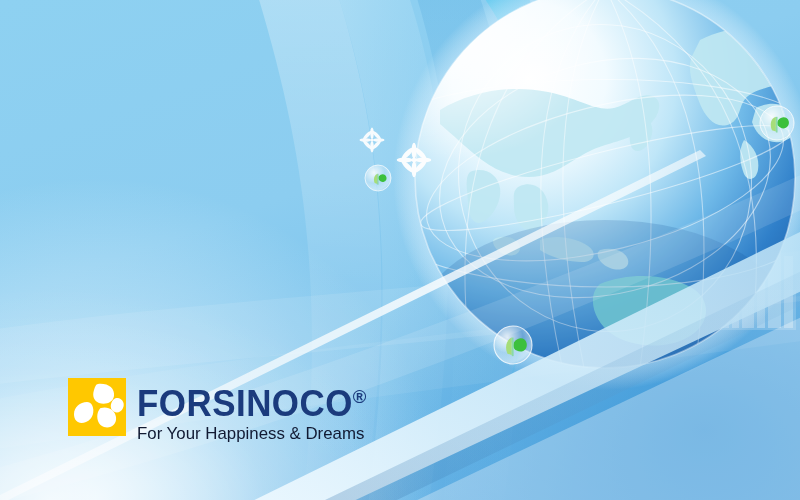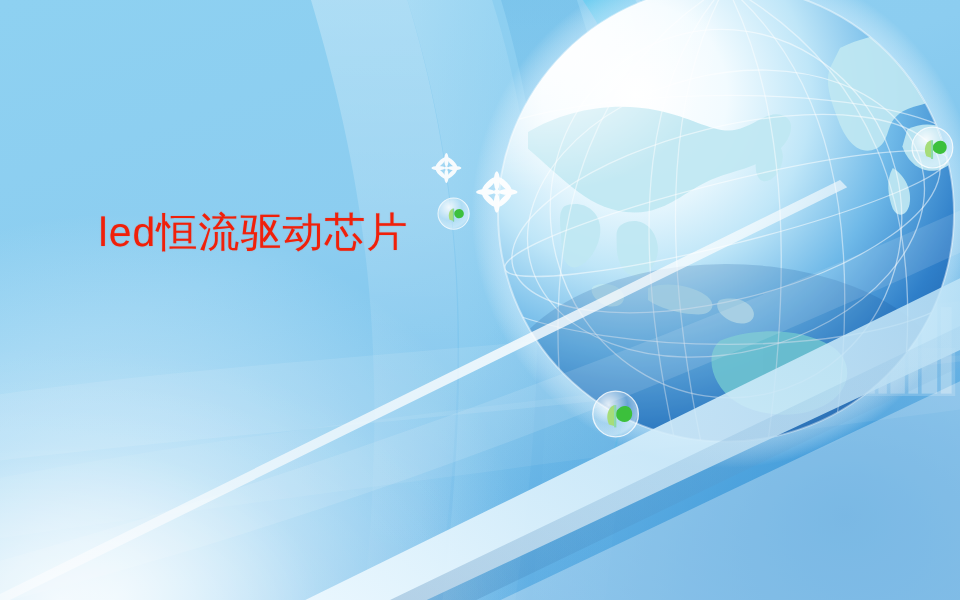--- a/index.html
+++ b/index.html
@@ -329,17 +329,31 @@
       <circle r="17" fill="url(#bub)" stroke="#ffffff" stroke-opacity="0.8" stroke-width="1"></circle>
       <g transform="scale(0.56)">
         <path d="M-9,13 C-14,2 -10,-9 -2,-11 L-2,15 Z" fill="#a6dd7a"></path>
         <path d="M2,-5 C9,-13 19,-11 21,-3 C23,6 14,13 6,8 C0,5 -1,0 2,-5 Z" fill="#3cc03c"></path>
         <rect x="-2" y="-11" width="3" height="28" fill="#8ad9a8"></rect>
       </g>
     </g>
   </svg>
 
   <div id="title-block">
-    <div class="title-line" id="title-line-1">led恒流驱动芯片</div>
   </div>
 
+  <div id="logo-block">
+    <svg id="logo-mark" viewBox="0 0 58 58">
+      <rect x="0" y="0" width="58" height="58" fill="#ffc800"></rect>
+      <g fill="#ffffff">
+        <path d="M30,6 C40,5 47,10 46,18 C45,25 37,27 31,25 C26,23 24,18 26,12 C27,9 28,6 30,6 Z"></path>
+        <path d="M24,27 C27,33 25,41 18,44 C11,47 6,43 6,36 C6,29 12,24 19,24 C21,24 23,25 24,27 Z"></path>
+        <path d="M33,30 C40,28 47,32 48,39 C49,46 43,51 36,49 C30,47 28,40 30,34 C31,32 32,30 33,30 Z"></path>
+        <path d="M50,20 C55,21 57,26 55,30 C53,35 47,36 44,32 C41,28 44,21 48,20 C49,20 50,20 50,20 Z"></path>
+      </g>
+    </svg>
+    <div id="logo-text">
+      <div id="logo-wordmark"><span>FORSINOCO</span><span class="reg">®</span></div>
+      <div id="logo-tagline">For Your Happiness &amp; Dreams</div>
+    </div>
+  </div>
 
 </div>
 
 </body></html>

